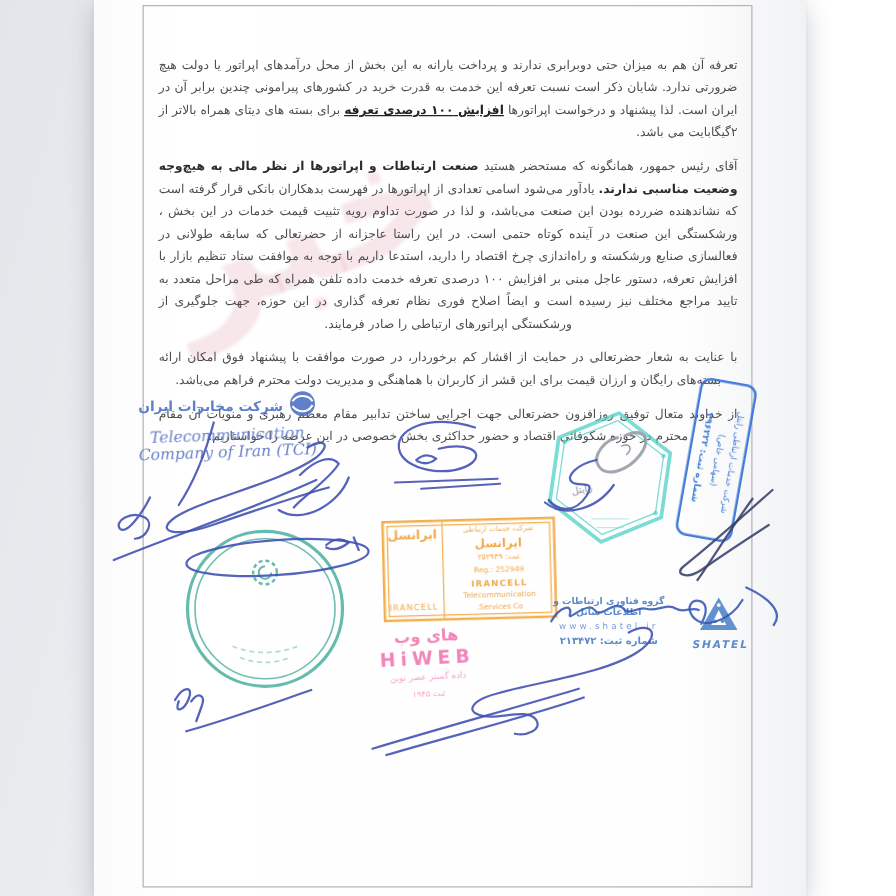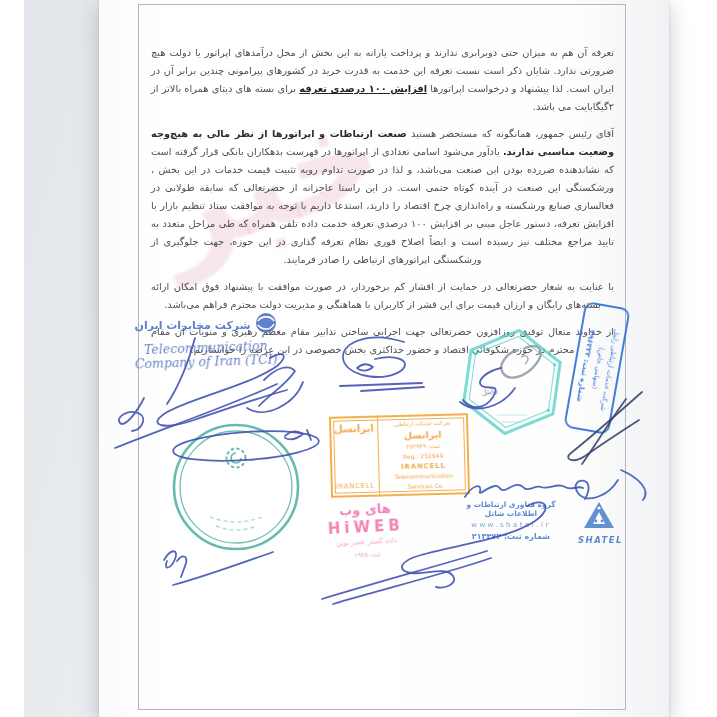--- a/index.html
+++ b/index.html
@@ -1,20 +1,20 @@
 <!DOCTYPE html>
 <html lang="fa"><head>
 <meta charset="utf-8">
 <style>
   html,body{margin:0;padding:0;width:717px;height:717px;overflow:hidden;
     font-family:"DejaVu Sans",sans-serif;}
   .scene{position:relative;width:618px;height:717px;
     background:
       radial-gradient(circle at 88% 4%, rgba(205,220,246,.55), rgba(205,220,246,0) 30%),
-      linear-gradient(105deg,#e2e5e9 0%,#eef0f3 45%,#e7eaee 100%); margin-left: 24px;}
+      linear-gradient(105deg,#e2e5e9 0%,#eef0f3 45%,#e7eaee 100%);}
   .page{position:absolute;left:75px;top:0;width:570px;height:717px;
     background:linear-gradient(90deg,#fbfbfb 0%,#ffffff 12%,#fefefe 82%,#f1f2f4 100%);
     box-shadow:0 6px 20px rgba(55,65,85,.28), 0 0 2px rgba(55,65,85,.18);}
   .frame{position:absolute;left:39px;top:4px;width:486px;height:704px;
     border:1px solid #b3b6ba;}
   
   .letter{position:absolute;left:52px;top:44px;width:463px;direction:rtl;
     color:#4d4d4f;font-size:9.8px;line-height:18px;text-align:justify;}
   .letter p{margin:0 0 9px 0;}
   .letter p.last-right{text-align-last:right;}
@@ -75,21 +75,21 @@
   .hiweb .en{font-size:15px;font-weight:bold;letter-spacing:4px;margin-top:1px;}
   .hiweb .sub{font-size:7px;margin-top:2px;color:#f08ebd;}
   .hiweb .reg{font-size:6.5px;margin-top:5px;color:#f08ebd;}
   
   .asiatech{left:38px;top:545px;width:138px;color:#3f7fc1;direction:rtl;opacity:.92;}
   .asiatech .top{font-size:6.5px;text-align:center;margin-right:10px;margin-bottom:1px;}
   .asiatech .row{display:flex;align-items:center;gap:5px;justify-content:flex-start;}
   .asiatech .name{font-size:15px;font-weight:bold;filter:blur(.2px);}
   .asiatech .reg{font-size:8.5px;font-weight:bold;margin-top:2px;text-align:center;}
   
-  .shatel{left:363px;top:500px;width:158px;display:flex;gap:18px;color:#4a7fc8;
+  .shatel{left:363px;top:476px;width:158px;display:flex;gap:18px;color:#4a7fc8;
     opacity:.9;filter:blur(.15px);}
   .shatel .txt{flex:1;direction:rtl;text-align:center;}
   .shatel .group{font-size:7.4px;font-weight:bold;}
   .shatel .url{font-size:7px;letter-spacing:2.5px;color:#6b93d0;margin:3px 0;}
   .shatel .reg{font-size:8px;font-weight:bold;}
   .shatel .logo{width:42px;text-align:center;}
   .shatel .logo-word{font-size:8.5px;font-weight:bold;letter-spacing:1.5px;margin-top:1px;font-style:italic;}
   
   .sig-layer{position:absolute;left:0;top:0;width:570px;height:717px;
     pointer-events:none;}

